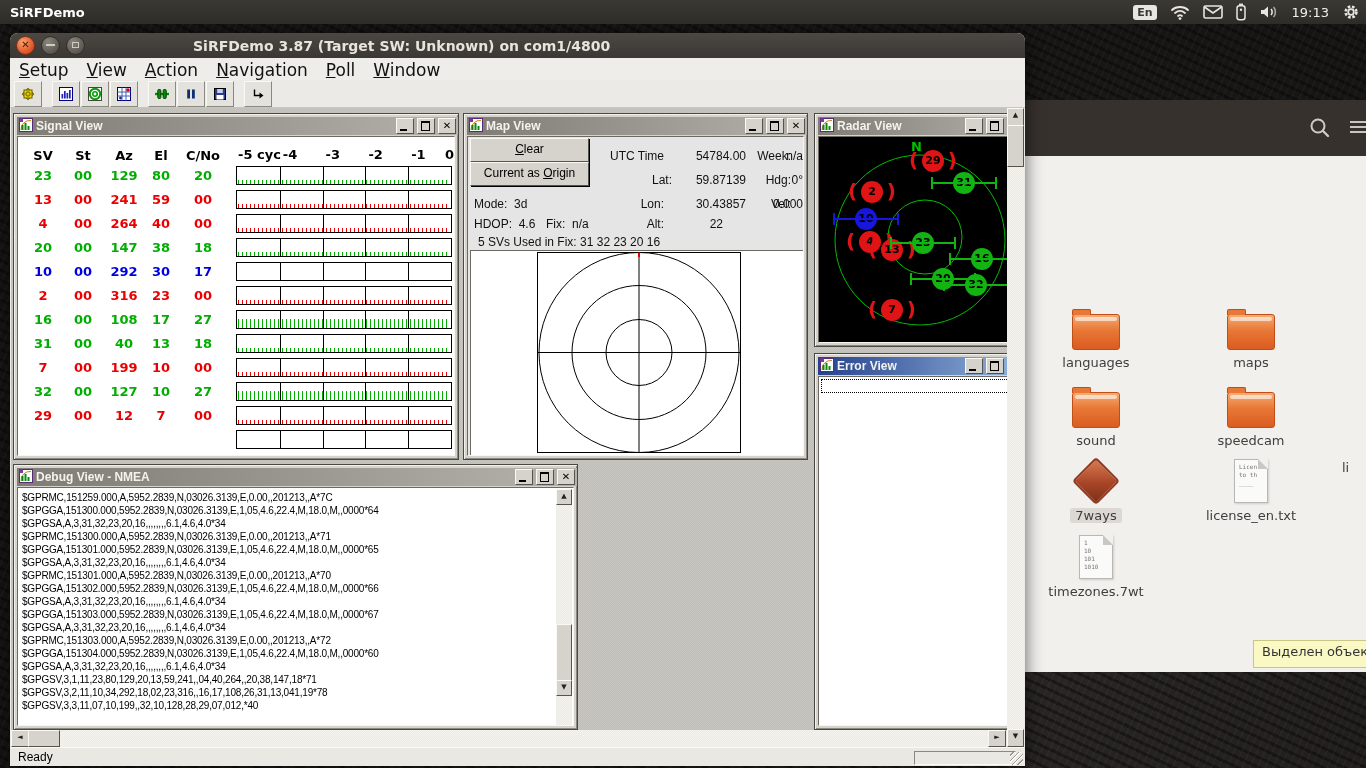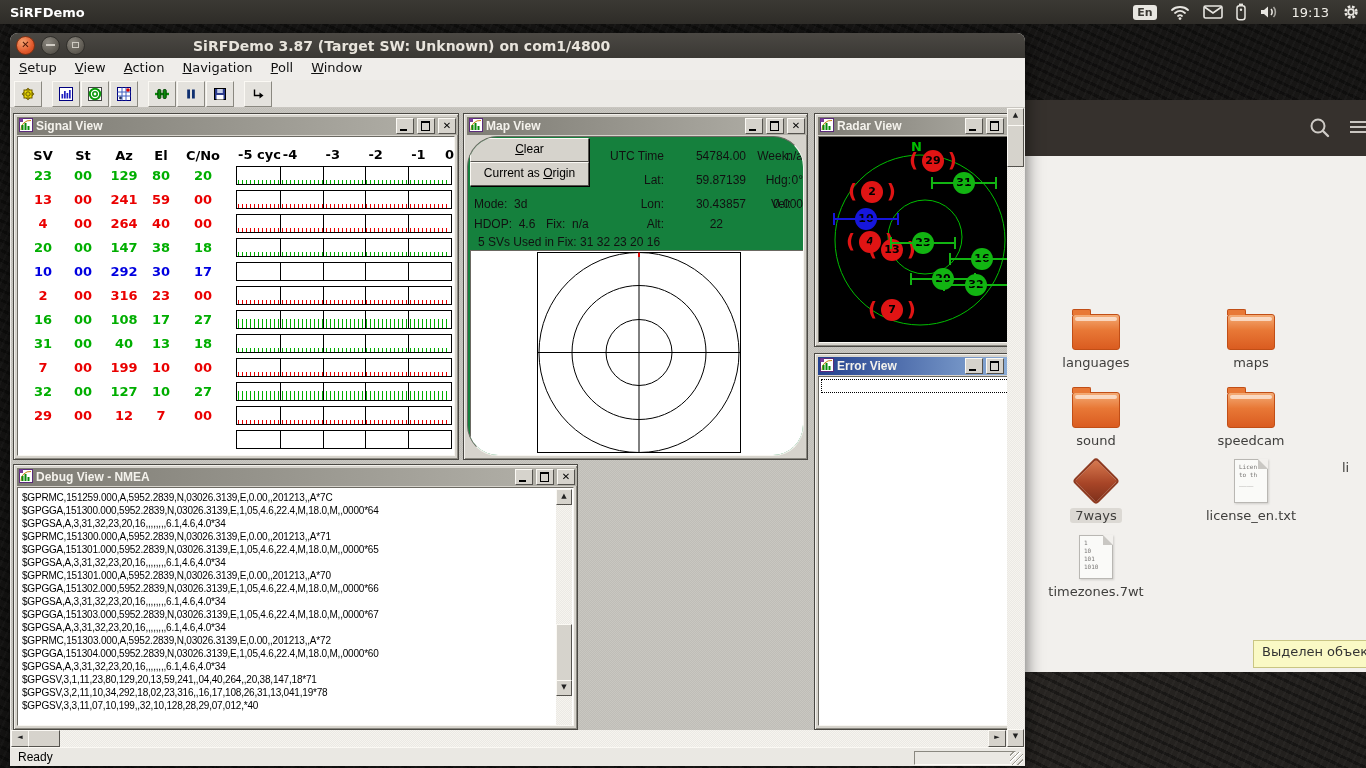--- a/index.html
+++ b/index.html
@@ -63,21 +63,21 @@
       border-bottom:1px solid #2A2825;}
   .ub{width:17px;height:17px;border-radius:50%;margin-left:6px;position:relative;flex:none;}
   .ub-close{background:radial-gradient(circle at 35% 30%,#F6A573,#E25A2D 60%,#C23E14);
       border:1px solid #833011;color:#4A1505;font:bold 10px/15px "DejaVu Sans",sans-serif;text-align:center;}
   .ub-gray{background:radial-gradient(circle at 35% 30%,#8A867E,#5F5B53 65%,#474440);
       border:1px solid #302E2A;}
   .ub-min::after{content:"";position:absolute;left:4px;right:4px;top:7px;height:2px;background:#CFCBC3;}
   .ub-max::after{content:"";position:absolute;left:5px;top:5px;width:5px;height:4px;border:1px solid #CFCBC3;}
   .win-title{font:bold 14px "DejaVu Sans",sans-serif;color:#E8E4DC;margin-left:108px;white-space:nowrap;}
   .menubar{position:absolute;left:0;top:25px;right:0;height:22px;background:#EFEDEA;
-      border-bottom:3px solid #22c55e;font-size:13px;color:#111;}
+      border-bottom:3px solid #22c55e;font-size:17px;color:#111;}
   .menu-item{display:inline-block;padding:2px 9px;}
   .toolbar{position:absolute;left:0;top:47px;right:0;height:28px;background:#ECEAE6;display:flex;
       align-items:center;padding-left:4px;border-bottom:1px solid #C9C6C0;box-sizing:border-box;}
   .tbtn{width:26px;height:24px;background:#E4E2DD;border:1px solid;border-color:#FBF9F4 #8A8880 #8A8880 #FBF9F4;
       display:flex;align-items:center;justify-content:center;margin-right:1px;flex:none;}
   .tbtn.grp{margin-left:9px;}
   
   .mdi{position:absolute;left:1px;top:75px;width:1013px;height:622px;overflow:hidden;
       background:#BFBDB7;
       background-image:linear-gradient(45deg,#C9C7C1 25%,transparent 25%,transparent 75%,#C9C7C1 75%),
@@ -90,21 +90,21 @@
   .cw-title.active{background:linear-gradient(90deg,#24418E,#96B8DE);}
   .cw-title .t{flex:1;font:bold 12px "Liberation Sans",sans-serif;color:#F4F2EC;white-space:nowrap;overflow:hidden;}
   .wbtn{width:16px;height:14px;background:#D6D3CC;border:1px solid;flex:none;position:relative;
       border-color:#FBF9F4 #55534E #55534E #FBF9F4;}
   .wb-min::after{content:"";position:absolute;left:3px;bottom:2px;width:7px;height:2px;background:#000;}
   .wb-max::after{content:"";position:absolute;left:3px;top:2px;width:7px;height:7px;border:1px solid #000;border-top-width:2px;}
   .wb-close::after{content:"✕";position:absolute;left:0;right:0;top:0;text-align:center;
       font:bold 10px/13px "DejaVu Sans",sans-serif;color:#000;}
   .cw-body{position:absolute;left:3px;right:3px;top:22px;bottom:3px;background:#FFF;
       border:1px solid;border-color:#6B6962 #F8F6F1 #F8F6F1 #6B6962;overflow:hidden;}
-  .cw-body.gray{background:#15803d;border-radius:31px;}
+  .cw-body.gray{background:#e5e5e5;}
   .cw-body.black{background:#000;}
   
   .sig-head{display:flex;align-items:flex-end;height:26px;font:bold 13px "DejaVu Sans",sans-serif;color:#000;}
   .sc{flex:none;text-align:center;}
   .sc0{width:38px;margin-left:6px;} .sc1{width:42px;} .sc2{width:40px;} .sc3{width:34px;} .sc4{width:50px;}
   .sig-axis{position:relative;width:228px;height:16px;margin-left:8px;flex:none;}
   .sig-axis span{position:absolute;bottom:1px;font:bold 13px "DejaVu Sans",sans-serif;}
   .sig-row{display:flex;align-items:center;height:24px;font:bold 13px "DejaVu Sans",sans-serif;}
   .c-green{color:#00AE00;} .c-red{color:#EA0000;} .c-blue{color:#0000E0;}
   .sig-barcol{position:relative;width:228px;height:19px;margin-left:8px;flex:none;}
@@ -588,21 +588,21 @@
         <span class="wbtn wb-max"></span>
         <span class="wbtn wb-close"></span>
       </div>
       <div class="cw-body gray">
         <div class="map-btn" style="top:1px;" id="map-btn-clear"><u>C</u>lear</div>
         <div class="map-btn" style="top:25px;" id="map-btn-origin">Current as <u>O</u>rigin</div>
         <span class="mi" style="top:12px;right:139px;">UTC Time</span>
         <span class="mi" style="top:12px;right:57px;">54784.00</span>
         <span class="mi" style="top:12px;right:12px;">Week:</span>
         <span class="mi" style="top:12px;right:0px;">n/a</span>
-        <span class="mi" style="top:36px;right:139px;">Lat:</span>
+        <span class="mi" style="top:36px;right:131px;">Lat:</span>
         <span class="mi" style="top:36px;right:57px;">59.87139</span>
         <span class="mi" style="top:36px;right:12px;">Hdg:</span>
         <span class="mi" style="top:36px;right:0px;">0°</span>
         <span class="mi" style="top:60px;right:139px;">Lon:</span>
         <span class="mi" style="top:60px;right:57px;">30.43857</span>
         <span class="mi" style="top:60px;right:12px;">Vel:</span>
         <span class="mi" style="top:60px;right:0px;">0.000</span>
         <span class="mi" style="top:60px;left:6px;"><span>Mode:</span>&nbsp;&nbsp;<span>3d</span></span>
         <span class="mi" style="top:80px;left:6px;"><span>HDOP:</span>&nbsp;&nbsp;<span>4.6</span></span>
         <span class="mi" style="top:80px;left:78px;"><span>Fix:</span>&nbsp;&nbsp;<span>n/a</span></span>

